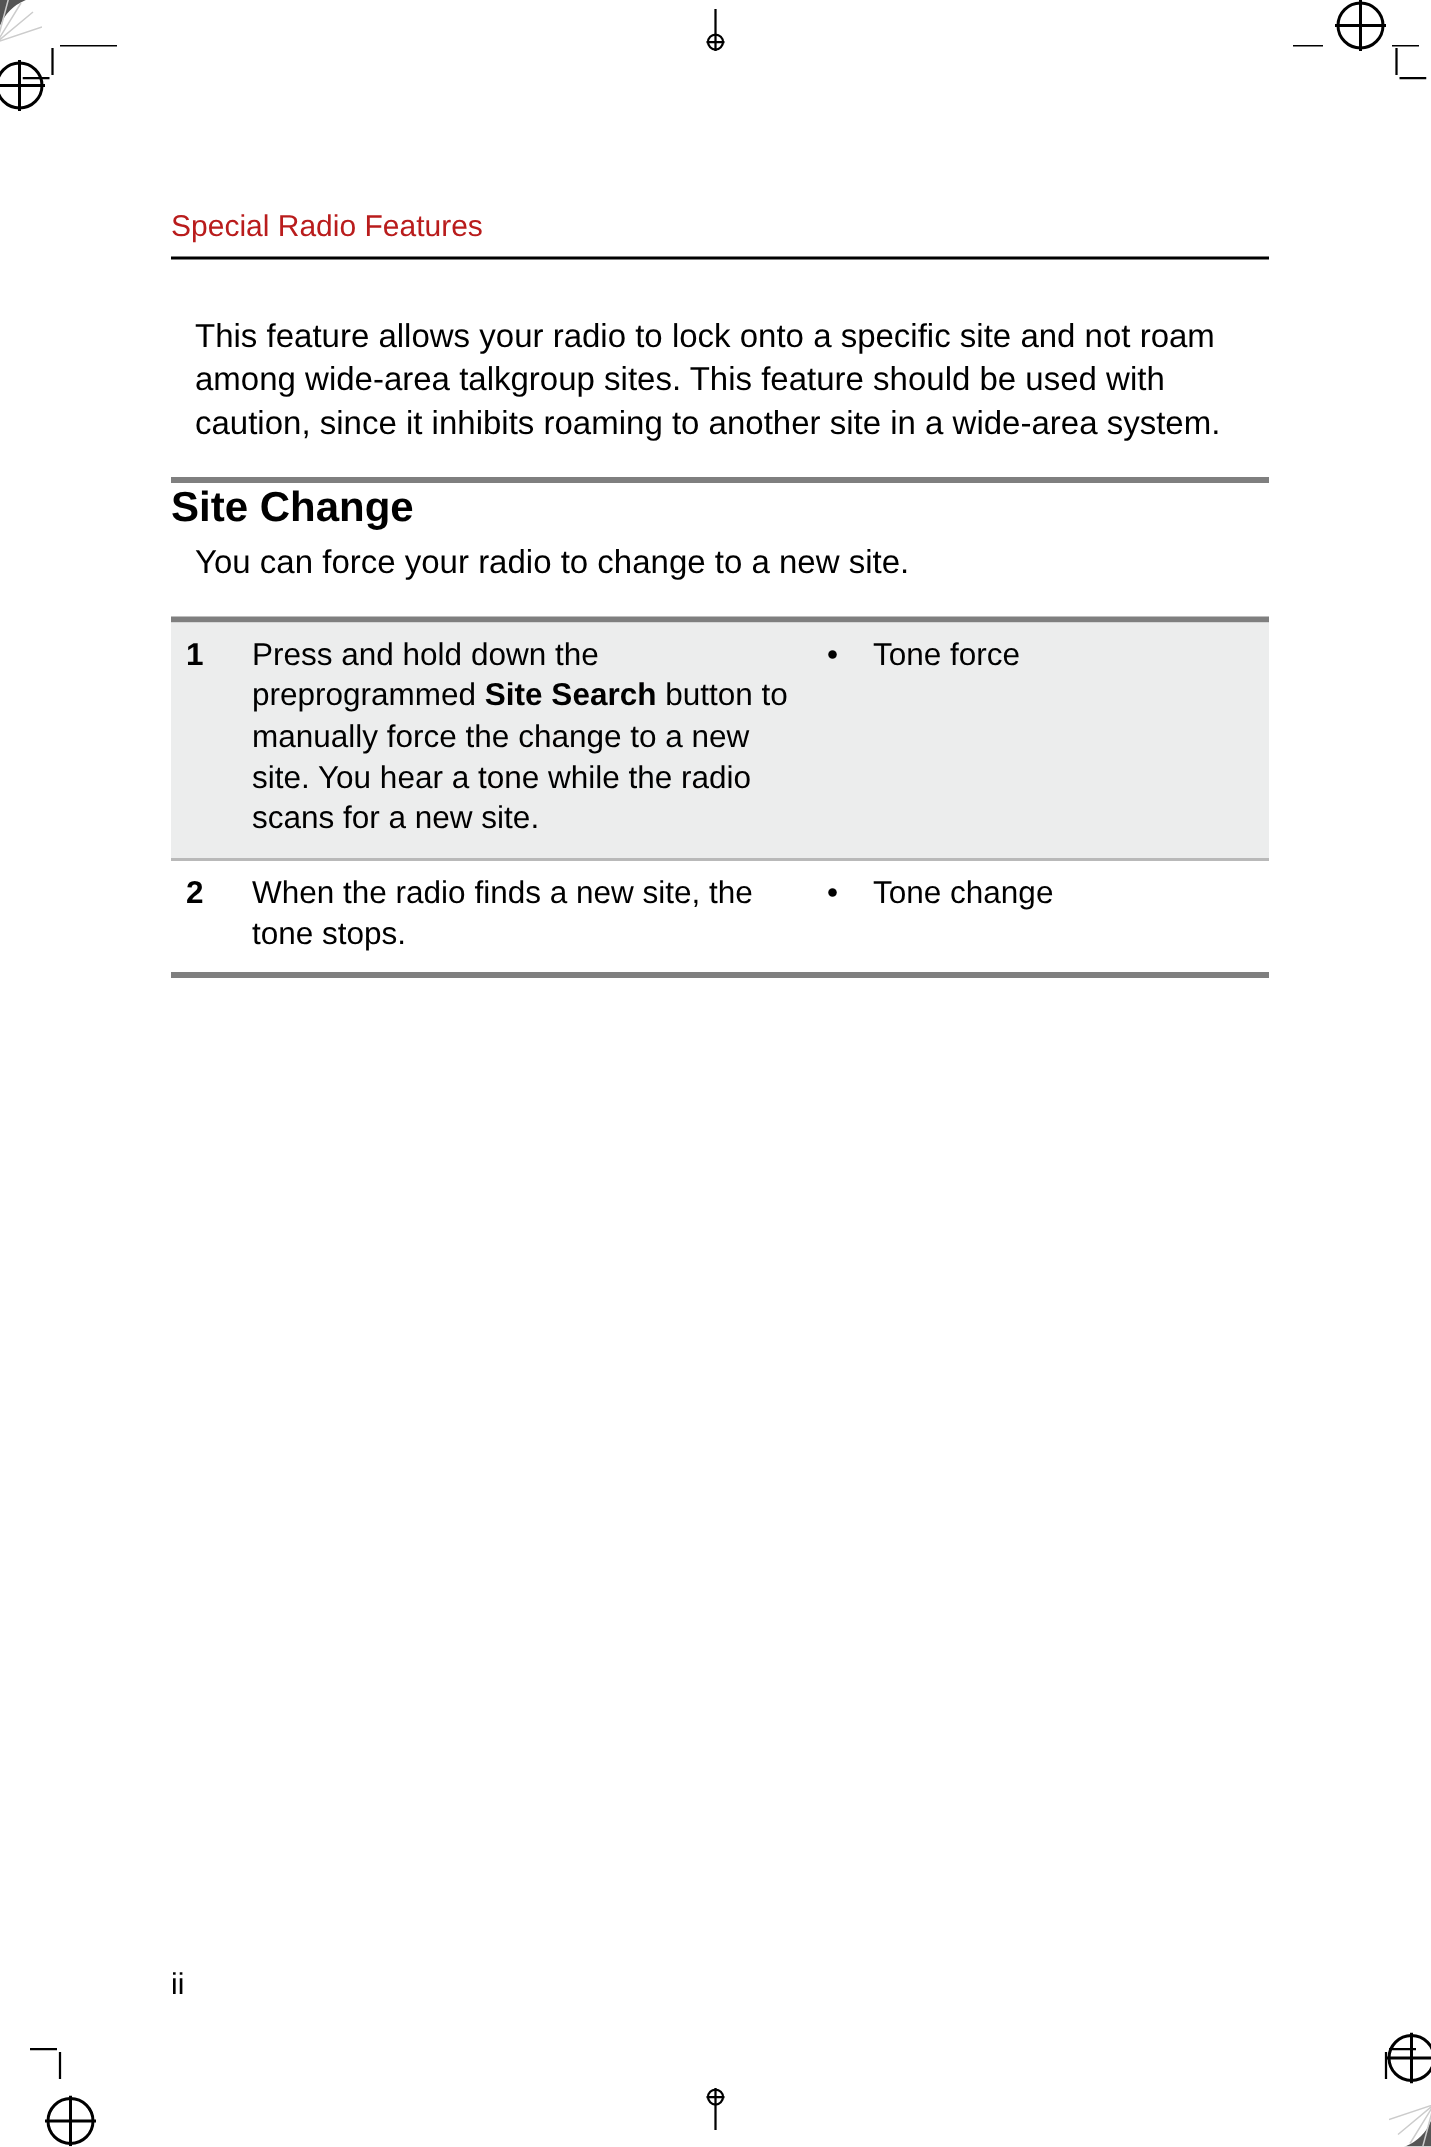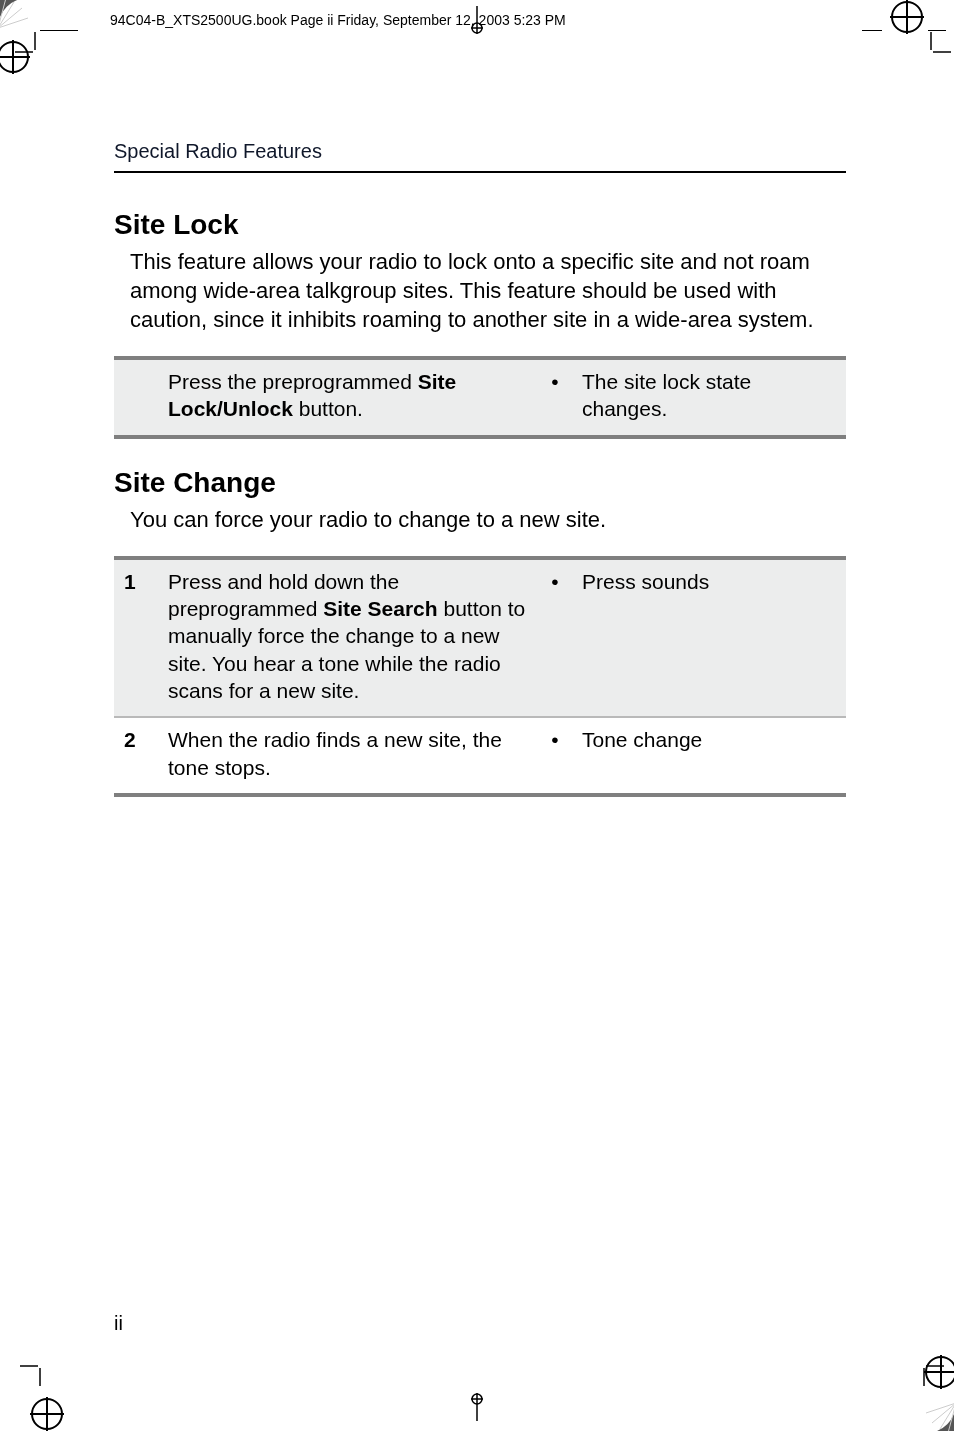--- a/index.html
+++ b/index.html
@@ -32,21 +32,21 @@
 
   .content {
     position: absolute;
     top: 140px;
     left: 114px;
     width: 732px;
   }
 
   .running-head {
     font-size: 20px;
-    color: #0f172a;
+    color: #b91c1c;
     margin-bottom: 6px;
   }
   .head-rule {
     border: none;
     border-top: 2px solid #000;
     margin: 8px 0 36px 0;
     width: 100%;
   }
 
   h2.section {
@@ -228,61 +228,47 @@
   </div>
   <div class="midline midline-bot">
     <svg width="40" height="28" viewBox="0 0 40 28">
         <line x1="20" y1="12" x2="20" y2="28" stroke="#000" stroke-width="1.5"></line>
         <circle cx="20" cy="6" r="5" stroke="#000" stroke-width="1.5" fill="none"></circle>
         <line x1="14" y1="6" x2="26" y2="6" stroke="#000" stroke-width="1.5"></line>
         <line x1="20" y1="0" x2="20" y2="12" stroke="#000" stroke-width="1.5"></line>
       </svg>
   </div>
 
-  <div class="header-line">94C04-B_XTS2500UG.book  Page ii  Friday, September 12, 2003  5:23 PM</div>
 
   <div class="ornament-line" style="top:30px; left:40px; width:38px; height:1px;"></div>
   <div class="ornament-line" style="top:30px; right:72px; width:20px; height:1px;"></div>
   <div class="ornament-line" style="top:30px; right:8px; width:18px; height:1px;"></div>
 
   <div class="content">
 
     <div class="running-head">Special Radio Features</div>
     <hr class="head-rule">
 
-    <h2 class="section">Site Lock</h2>
     <p class="body">This feature allows your radio to lock onto a specific site and not roam among wide-area talkgroup sites. This feature should be used with caution, since it inhibits roaming to another site in a wide-area system.</p>
 
     <div class="proc-rule-top"></div>
-    <table class="proc-table proc-rule-bot">
-      <tbody>
-          <tr class="zebra">
-        <td class="num"></td>
-        <td class="action">
-          <span>Press the preprogrammed </span><b>Site Lock/Unlock</b><span> button.</span>
-        </td>
-        <td class="bullet">•</td>
-        <td class="result">The site lock state changes.</td>
-      </tr>
-    </tbody>
-      </table>
 
     <h2 class="section">Site Change</h2>
     <p class="body">You can force your radio to change to a new site.</p>
 
     <div class="proc-rule-top"></div>
     <table class="proc-table proc-rule-bot">
       <tbody>
           <tr class="zebra">
         <td class="num">1</td>
         <td class="action">
           <span>Press and hold down the preprogrammed </span><b>Site Search</b><span> button to manually force the change to a new site. You hear a tone while the radio scans for a new site.</span>
         </td>
         <td class="bullet">•</td>
-        <td class="result">Press sounds</td>
+        <td class="result">Tone force</td>
       </tr>
       <tr class="proc-sep">
         <td class="num">2</td>
         <td class="action">
           <span>When the radio finds a new site, the tone stops.</span><b></b><span></span>
         </td>
         <td class="bullet">•</td>
         <td class="result">Tone change</td>
       </tr>
     </tbody>

